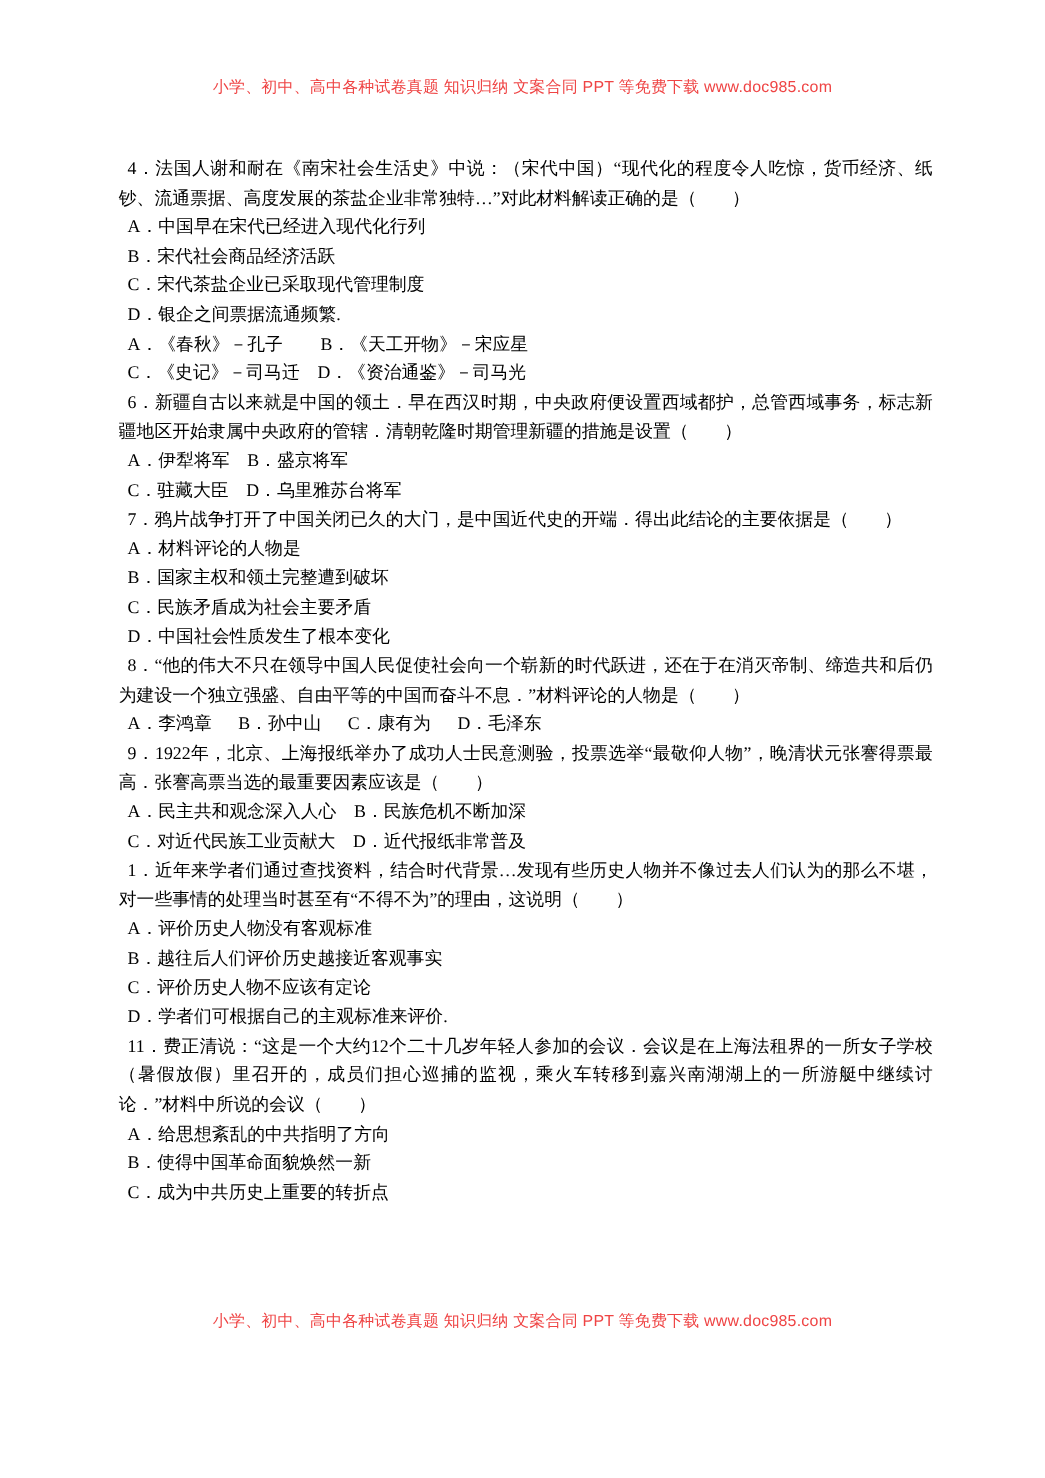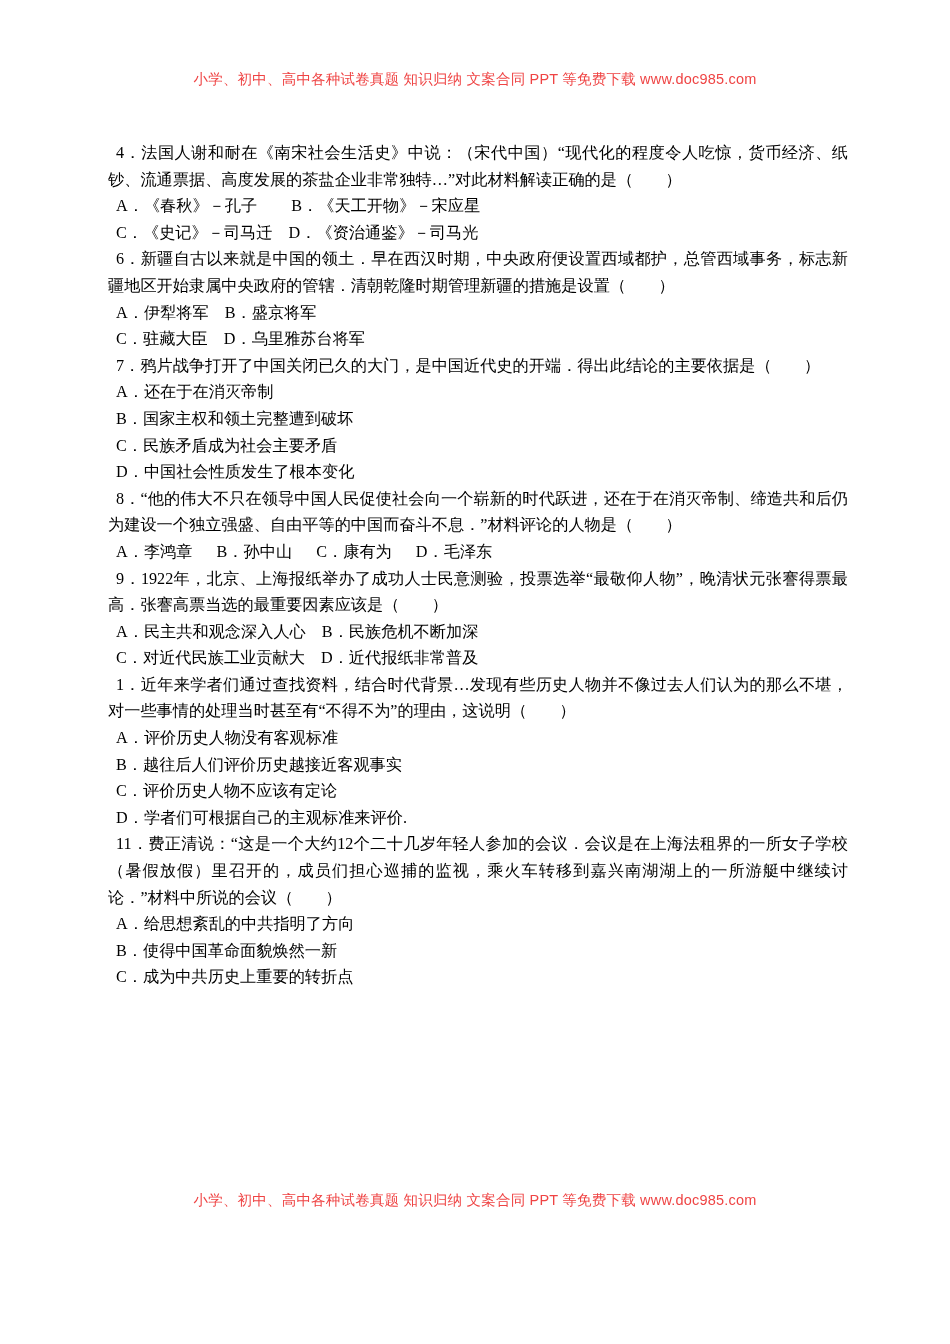--- a/index.html
+++ b/index.html
@@ -81,20 +81,26 @@
 <body>
 
 <div class="page">
 
   <div class="watermark watermark-top">小学、初中、高中各种试卷真题 知识归纳 文案合同 PPT 等免费下载  www.doc985.com</div>
 
   <div class="content">
 
     <div class="q-block">
       <p class="q-text">4．法国人谢和耐在《南宋社会生活史》中说：（宋代中国）“现代化的程度令人吃惊，货币经济、纸钞、流通票据、高度发展的茶盐企业非常独特…”对此材料解读正确的是（　　）</p>
+      <ul class="opt-list">
+        <li class="opt">A．中国早在宋代已经进入现代化行列</li>
+        <li class="opt">B．宋代社会商品经济活跃</li>
+        <li class="opt">C．宋代茶盐企业已采取现代管理制度</li>
+        <li class="opt">D．银企之间票据流通频繁.</li>
+      </ul>
     </div>
 
     <div class="q-block">
       <div class="opt-list">
         <div class="opt opt-cols">
           <span class="opt-seg">A．《春秋》－孔子</span>
           <span class="opt-gap-lg"></span>
           <span class="opt-seg">B．《天工开物》－宋应星</span>
         </div>
         <div class="opt opt-cols">
@@ -117,21 +123,21 @@
           <span class="opt-seg">C．驻藏大臣</span>
           <span class="opt-gap-sm"></span>
           <span class="opt-seg">D．乌里雅苏台将军</span>
         </div>
       </div>
     </div>
 
     <div class="q-block">
       <p class="q-text">7．鸦片战争打开了中国关闭已久的大门，是中国近代史的开端．得出此结论的主要依据是（　　）</p>
       <ul class="opt-list">
-        <li class="opt">A．还在于在消灭帝制</li>
+        <li class="opt">A．材料评论的人物是</li>
         <li class="opt">B．国家主权和领土完整遭到破坏</li>
         <li class="opt">C．民族矛盾成为社会主要矛盾</li>
         <li class="opt">D．中国社会性质发生了根本变化</li>
       </ul>
     </div>
 
     <div class="q-block">
       <p class="q-text">8．“他的伟大不只在领导中国人民促使社会向一个崭新的时代跃进，还在于在消灭帝制、缔造共和后仍为建设一个独立强盛、自由平等的中国而奋斗不息．”材料评论的人物是（　　）</p>
       <div class="opt-list">
         <div class="opt opt-cols">

